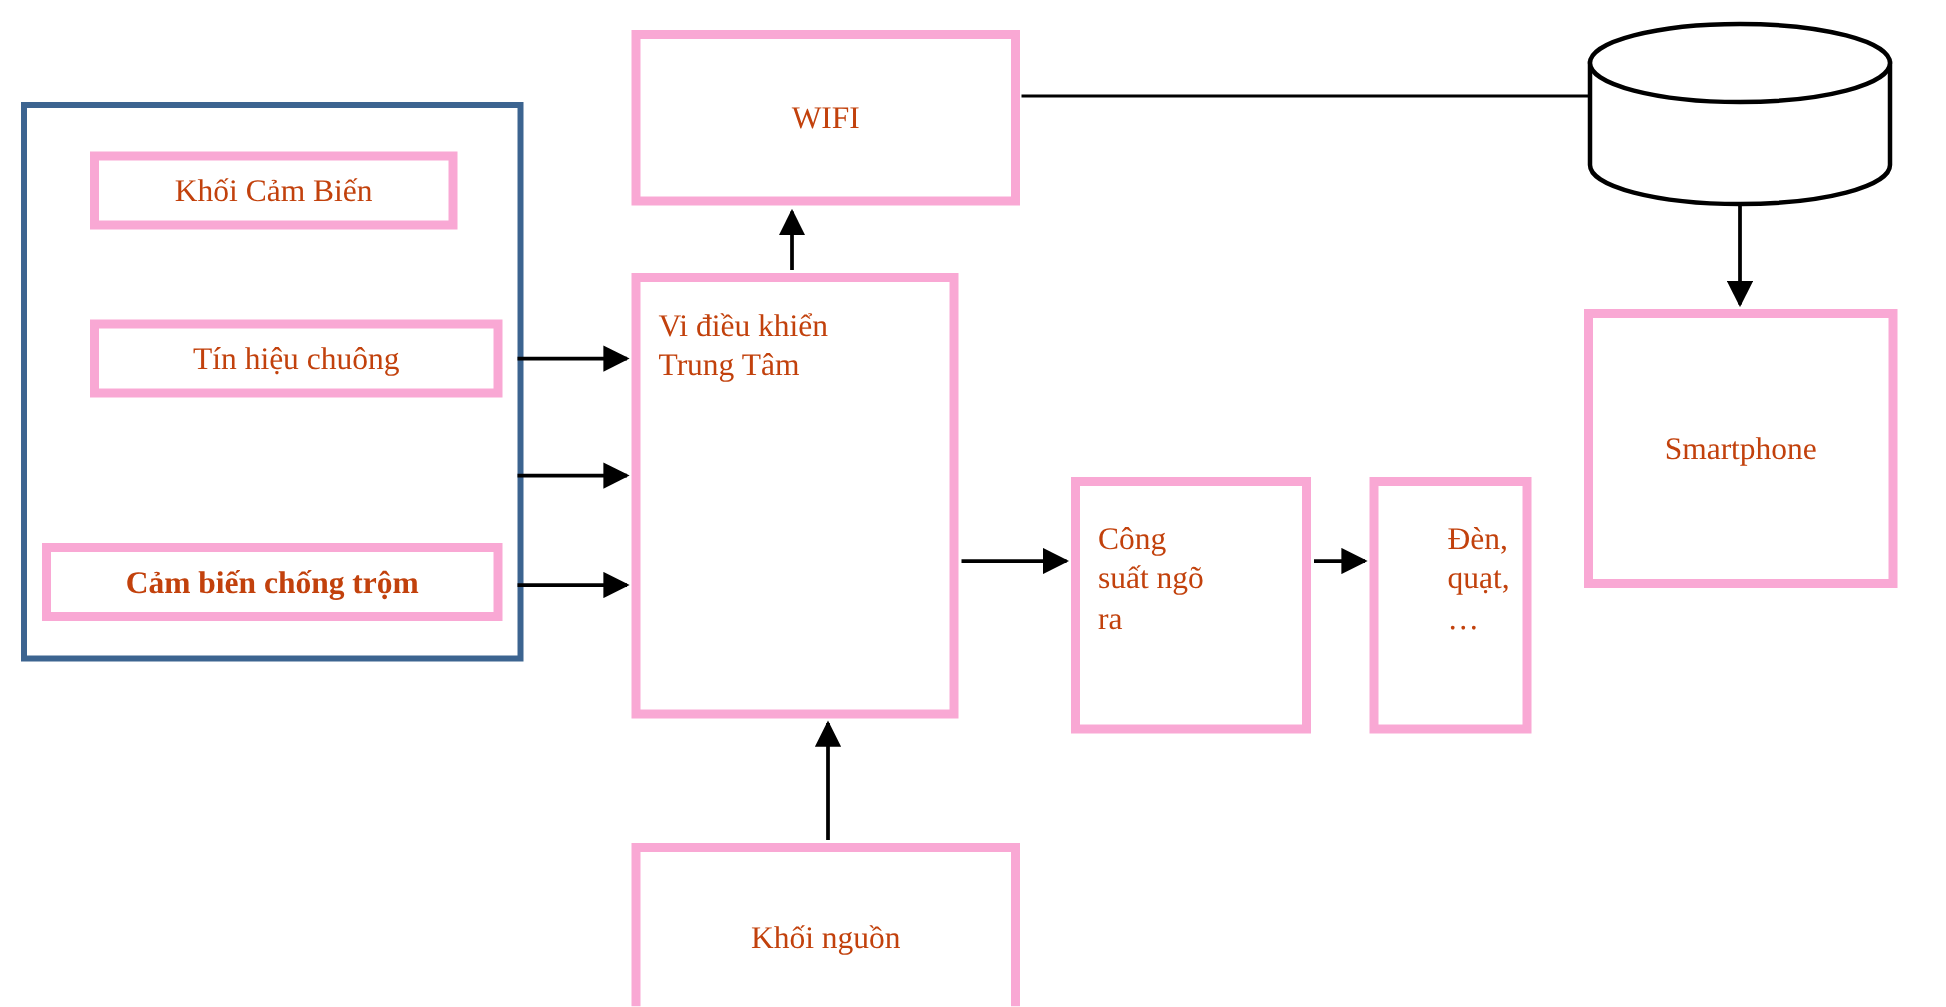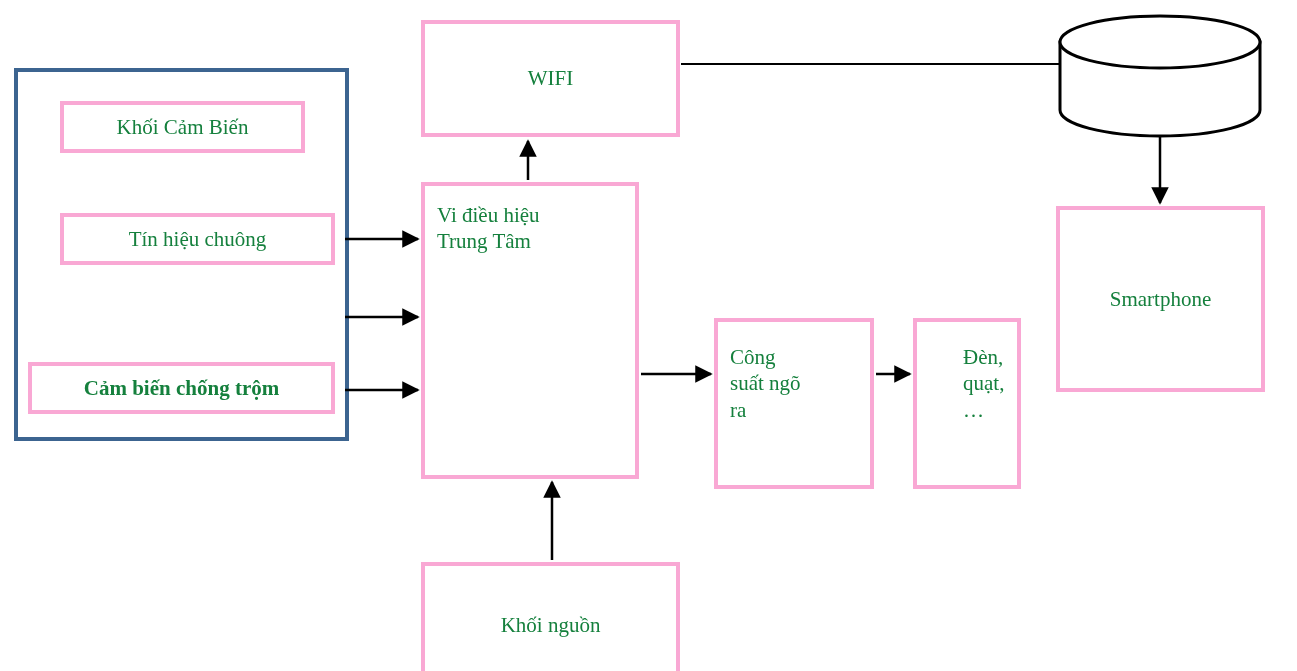--- a/index.html
+++ b/index.html
@@ -12,28 +12,28 @@
   }
   #canvas {
     position: relative;
     width: 1297px;
     height: 671px;
     background: #ffffff;
     overflow: hidden;
   }
   .box {
     position: absolute;
-    border: 4px solid #f9a8d4;
+    border: 6px solid #f9a8d4;
     background: #ffffff;
     box-sizing: border-box;
     display: flex;
     align-items: center;
     justify-content: center;
     font-size: 21px;
-    color: #15803d;
+    color: #c2410c;
     line-height: 1.25;
     text-align: center;
   }
   .box.left-align {
     justify-content: flex-start;
     text-align: left;
     padding-left: 12px;
   }
   .group-frame {
     position: absolute;
@@ -68,21 +68,21 @@
 
   <div class="box" style="left:60px; top:213px; width:275px; height:52px;">Tín hiệu chuông</div>
 
 
   <div class="box" style="left:28px; top:362px; width:307px; height:52px;font-weight:bold;">Cảm biến chống trộm</div>
 
   <div class="box" style="left:421px; top:20px; width:259px; height:117px;">WIFI</div>
 
   <div class="box left-align" style="left:421px; top:182px; width:218px; height:297px; align-items:flex-start; padding-top:16px;">
     <div style="display:flex; flex-direction:column; align-items:flex-start;">
-      <span>Vi điều hiệu</span>
+      <span>Vi điều khiển</span>
       <span>Trung Tâm</span>
     </div>
   </div>
 
   <div class="box" style="left:421px; top:562px; width:259px; height:126px;">Khối nguồn</div>
 
   <div class="box left-align" style="left:714px; top:318px; width:160px; height:171px; align-items:flex-start; padding-top:22px;">
     <div style="display:flex; flex-direction:column; align-items:flex-start;">
       <span>Công</span>
       <span>suất ngõ</span>

